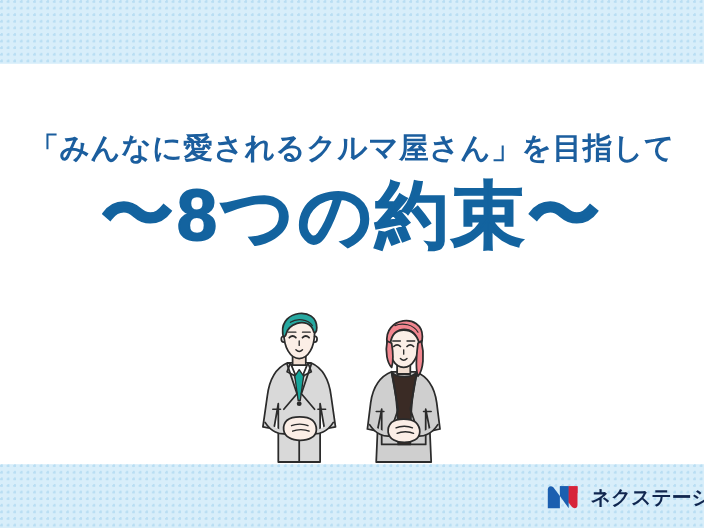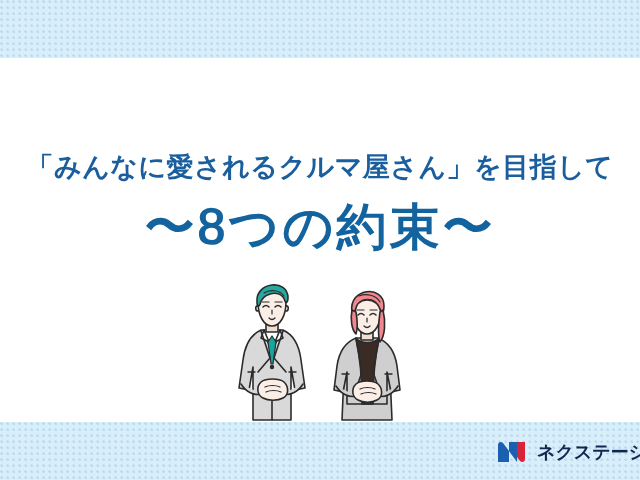--- a/index.html
+++ b/index.html
@@ -35,27 +35,26 @@
     text-align:center;
     color:#14578f;
   }
   #line1{
     font-size:27px;
     line-height:34px;
     font-weight:700;
     letter-spacing:0.5px;
     white-space:nowrap;
     color:#1b5e9e;
-    margin-top:32px;
   }
   #line2{
     margin-top:14px;
-    font-size:50px;
+    font-size:66px;
     line-height:58px;
-    font-weight:400;
+    font-weight:700;
     letter-spacing:3px;
     white-space:nowrap;
     color:#13639f;
     -webkit-text-stroke:1.5px #13639f;
   }
 
   
   #illustration{
     position:absolute;
     left:228px;top:268px;

